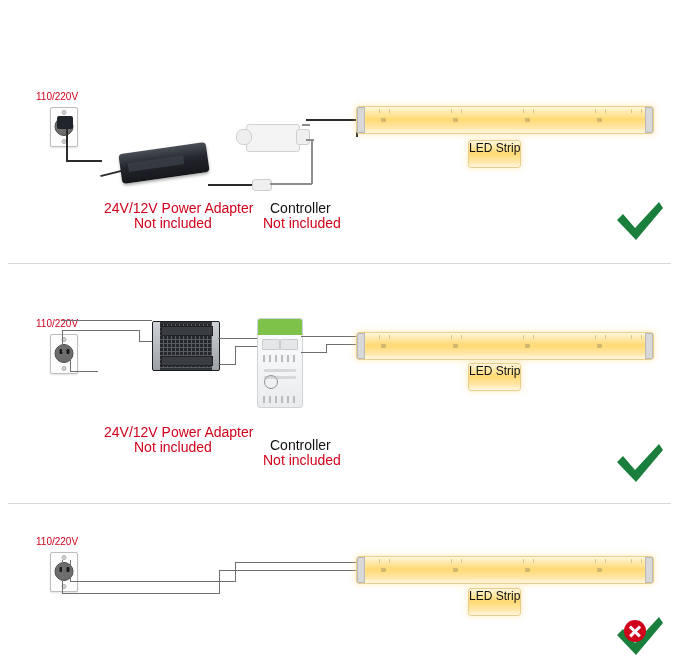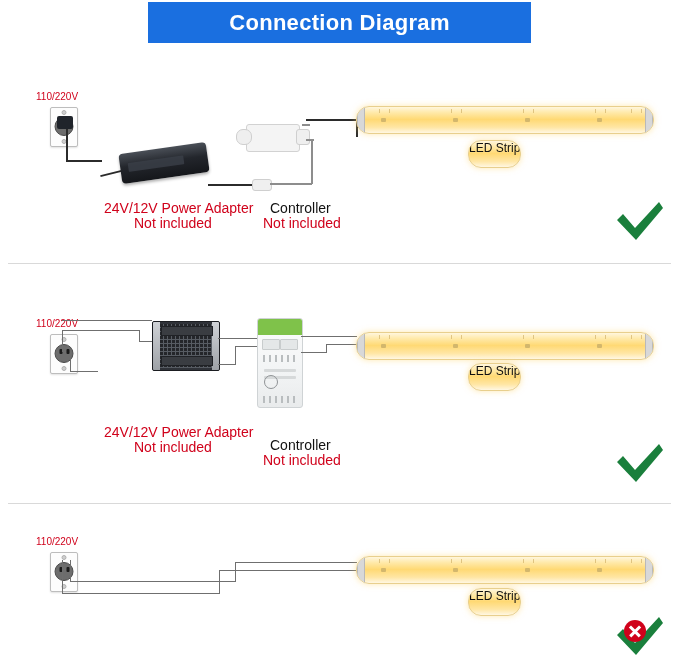--- a/index.html
+++ b/index.html
@@ -121,21 +121,21 @@
     background: #20242b;
     border-radius: 2px;
   }
 
   
   .strip {
     position: absolute;
     height: 26px;
     background: linear-gradient(to bottom, #fff6dd 0%, #ffe9a8 22%, #ffd974 48%, #ffe6a4 78%, #fff7e2 100%);
     border: 1px solid #e8cf8d;
-    border-radius: 13px;
+    border-radius: 3px;
     box-shadow: 0 0 6px rgba(255, 214, 110, 0.55);
     overflow: hidden;
   }
   .strip .end-cap {
     position: absolute;
     top: 0;
     width: 8px;
     height: 100%;
     background: #d8d8d8;
     border: 1px solid #b9b9b9;
@@ -328,23 +328,20 @@
     background: #ffffff;
   }
   .badge-x:before { transform: rotate(45deg); }
   .badge-x:after { transform: rotate(-45deg); }
 </style>
 </head>
 <body>
 
 <div class="page">
 
-  <div class="title-bar">
-    <span class="title-text">Connection Diagram</span>
-  </div>
 
   <div class="divider d1"></div>
   <div class="divider d2"></div>
 
   <div>
 
     <div class="lbl voltage" style="left:36px; top:91px;">110/220V</div>
 
     <div class="outlet" style="left:50px; top:107px;">
       <div class="screw top"></div>

